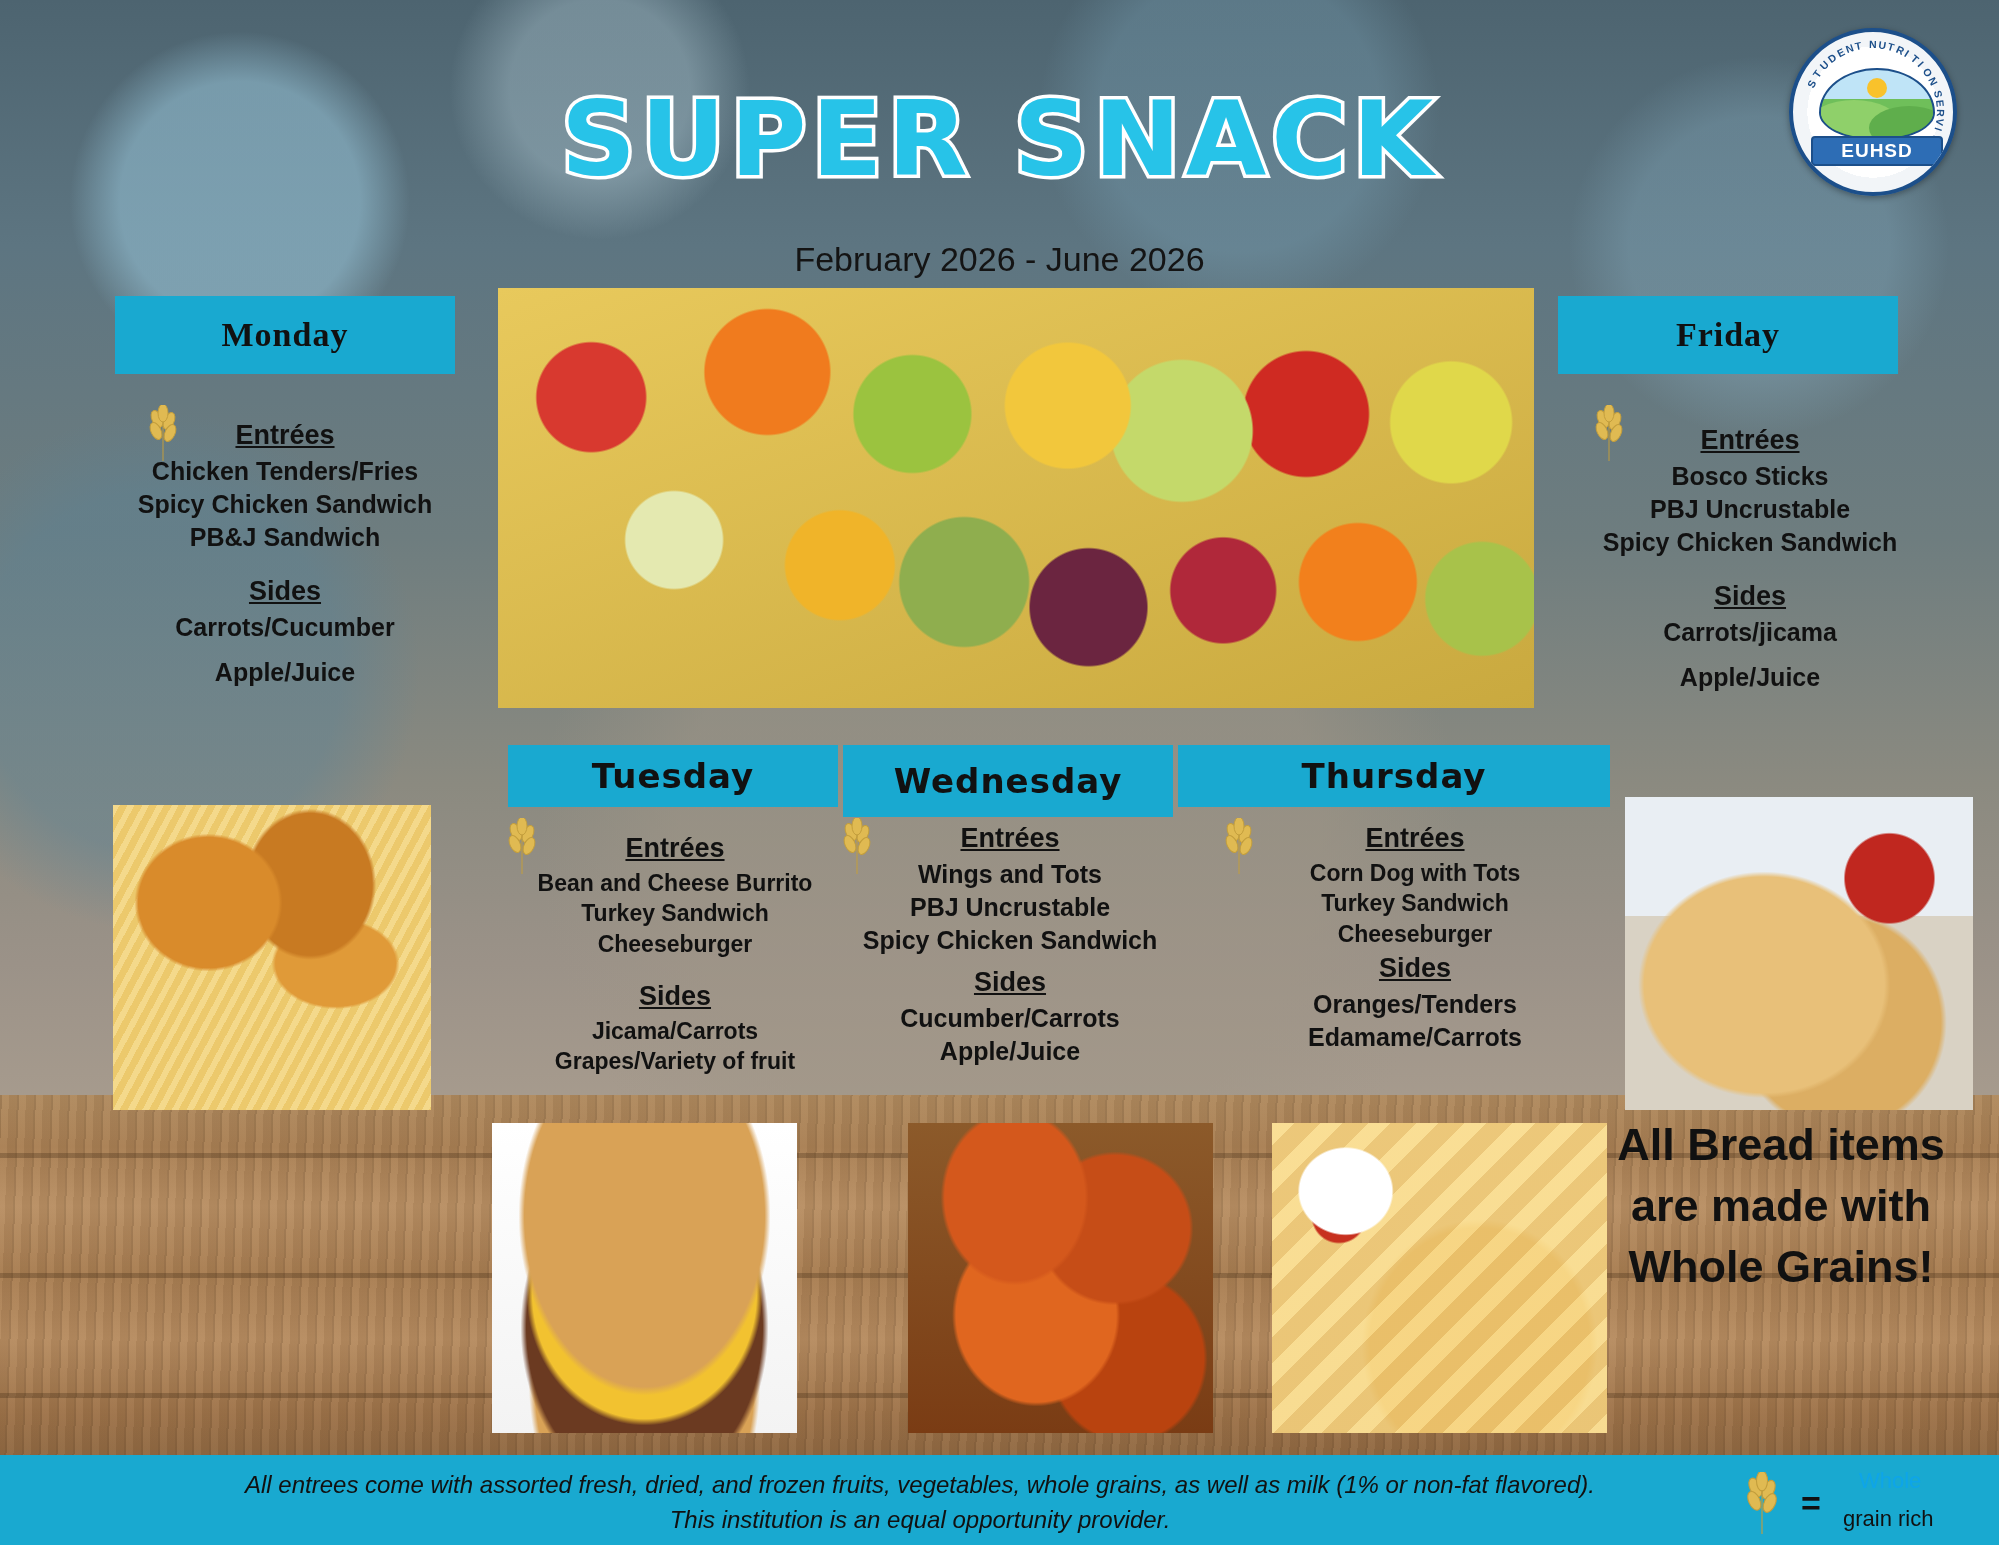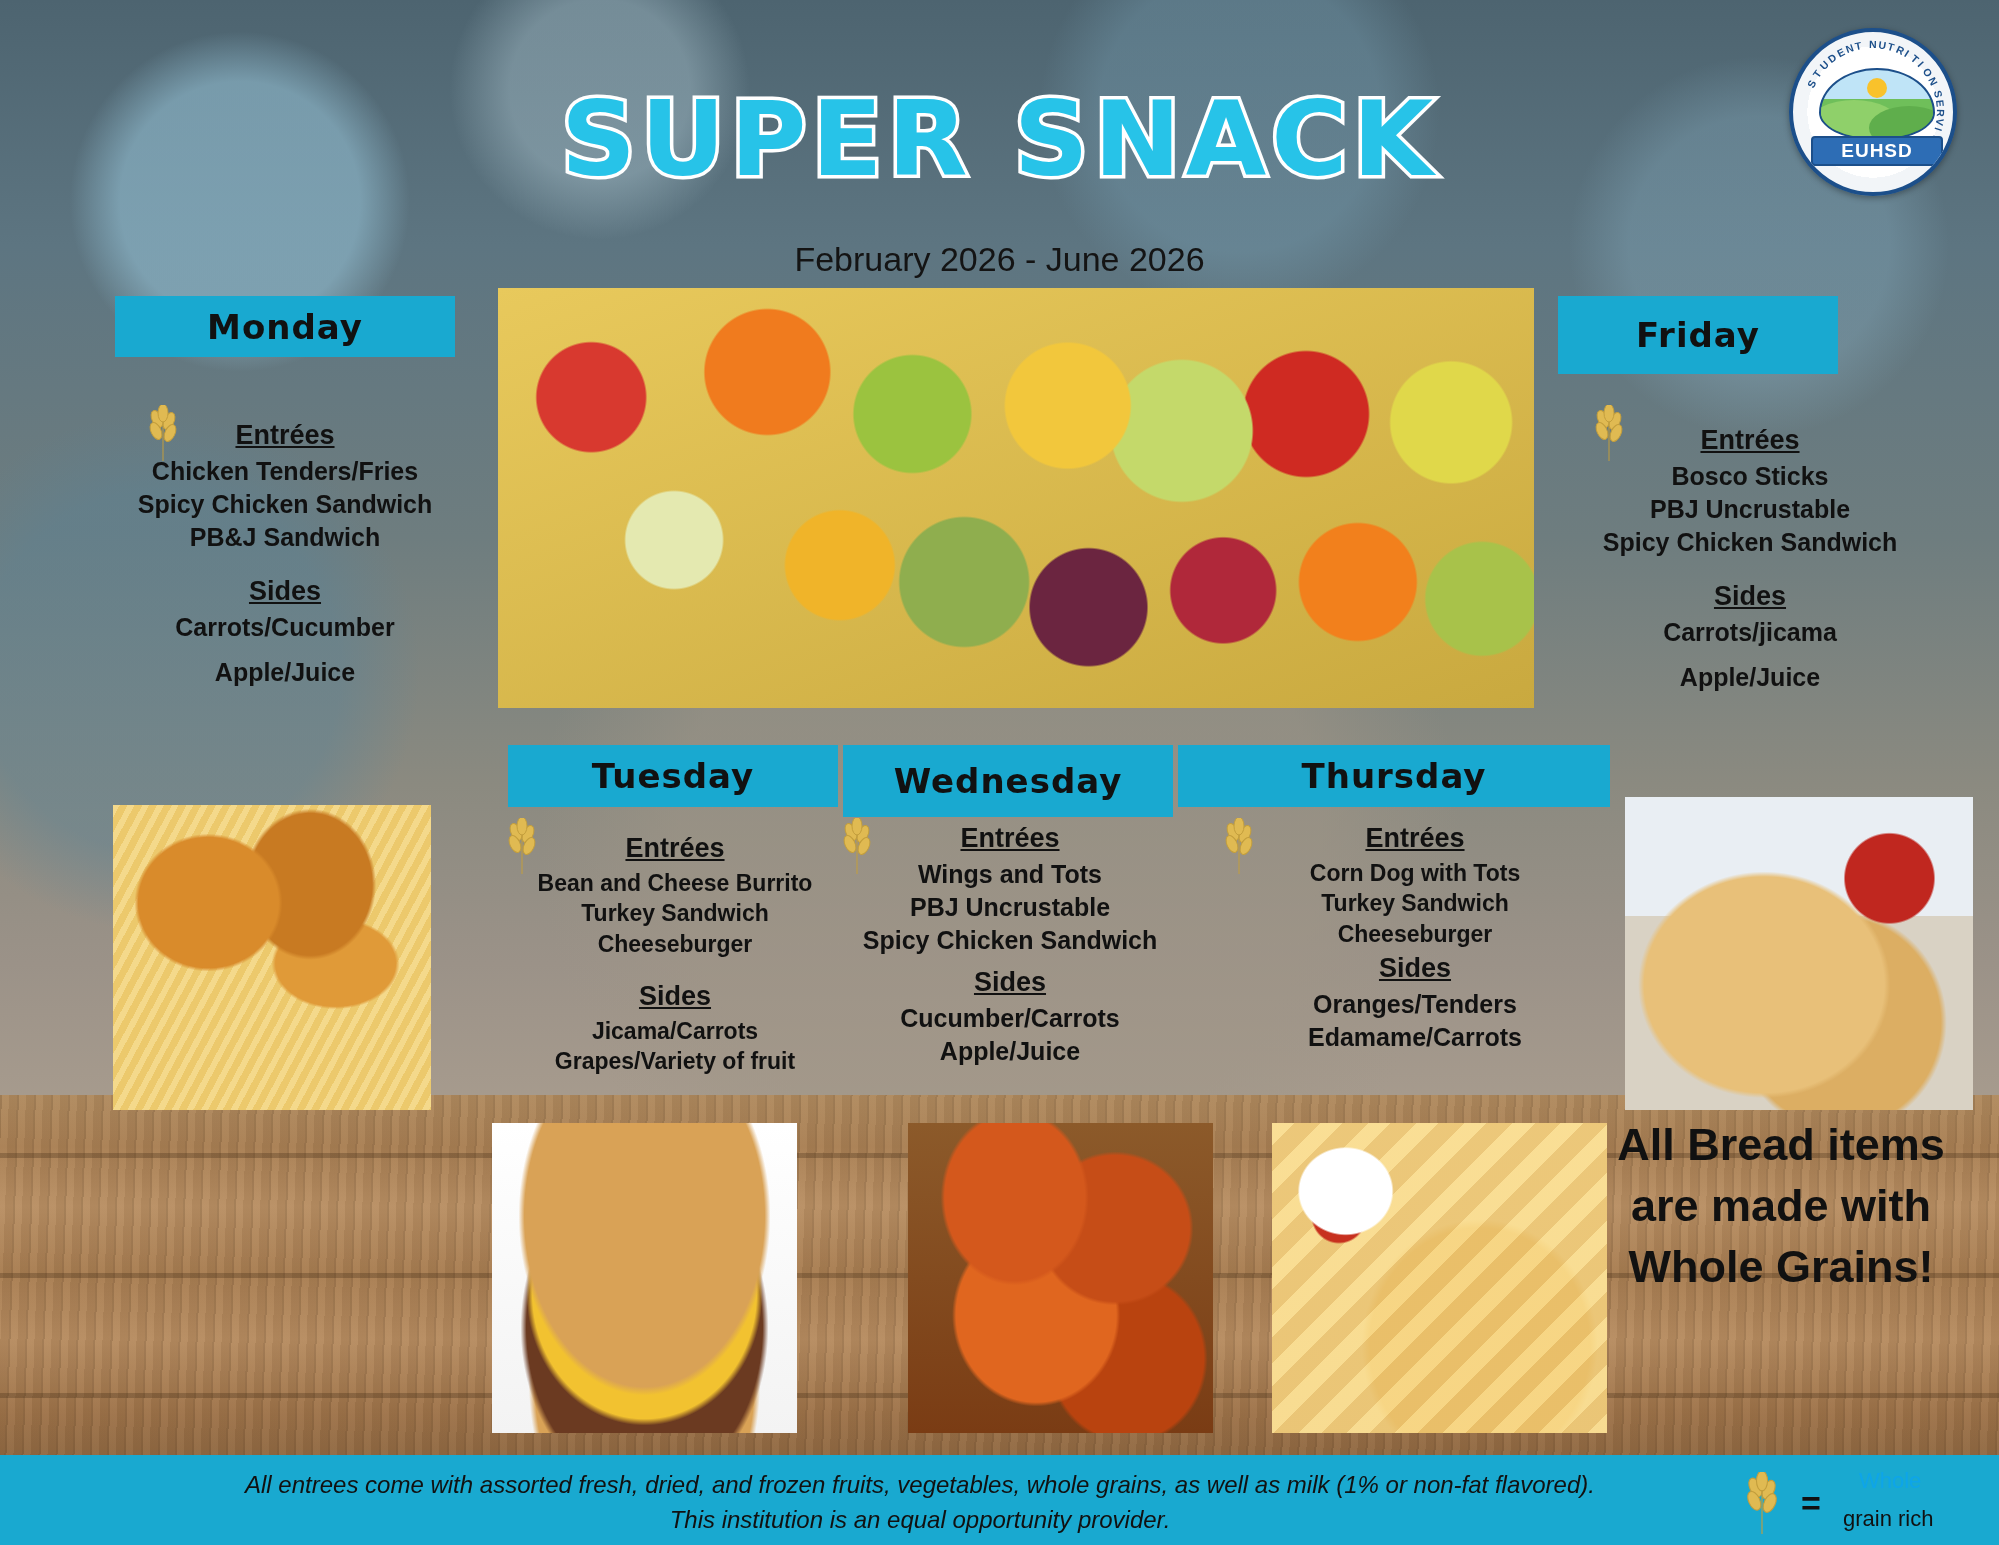--- a/index.html
+++ b/index.html
@@ -235,21 +235,21 @@
   <div class="banner">EUHSD</div>
 </div>
 
 <div class="photo fruit" style="left:498px; top:288px; width:1036px; height:420px;"></div>
 <div class="photo tenders" style="left:113px; top:805px; width:318px; height:305px;"></div>
 <div class="photo bosco" style="left:1625px; top:797px; width:348px; height:313px;"></div>
 <div class="photo burger" style="left:492px; top:1123px; width:305px; height:310px;"></div>
 <div class="photo wings" style="left:908px; top:1123px; width:305px; height:310px;"></div>
 <div class="photo corndog" style="left:1272px; top:1123px; width:335px; height:310px;"></div>
 
-<div class="daybar" style="left:115px; top:296px; width:340px; height:61px;">Monday</div>
+<div class="daybar" style="left:115px; top:296px; width:340px; height:78px;font-family:Liberation Serif, serif;">Monday</div>
 <div class="wheat" style="left:146px; top:405px;">
   <svg viewBox="0 0 34 56">
       <g fill="#e0ba52" stroke="#c39e3c" stroke-width="1">
     <path d="M17 56 C17 40 17 24 17 8"></path>
     <ellipse cx="11" cy="14" rx="5" ry="9" transform="rotate(-25 11 14)"></ellipse>
     <ellipse cx="23" cy="16" rx="5" ry="9" transform="rotate(25 23 16)"></ellipse>
     <ellipse cx="10" cy="26" rx="5" ry="9" transform="rotate(-25 10 26)"></ellipse>
     <ellipse cx="24" cy="28" rx="5" ry="9" transform="rotate(25 24 28)"></ellipse>
     <ellipse cx="17" cy="8" rx="5" ry="9"></ellipse>
   </g>
@@ -260,21 +260,21 @@
   <div class="item">Chicken Tenders/Fries</div>
   <div class="item">Spicy Chicken Sandwich</div>
   <div class="item">PB&amp;J Sandwich</div>
   <div class="gap"></div>
   <div class="hdr">Sides</div>
   <div class="item">Carrots/Cucumber</div>
   <div style="height:12px"></div>
   <div class="item">Apple/Juice</div>
 </div>
 
-<div class="daybar" style="left:1558px; top:296px; width:280px; height:78px;">Friday</div>
+<div class="daybar" style="left:1558px; top:296px; width:340px; height:78px;font-family:Liberation Serif, serif;">Friday</div>
 <div class="wheat" style="left:1592px; top:405px;">
   <svg viewBox="0 0 34 56">
       <g fill="#e0ba52" stroke="#c39e3c" stroke-width="1">
     <path d="M17 56 C17 40 17 24 17 8"></path>
     <ellipse cx="11" cy="14" rx="5" ry="9" transform="rotate(-25 11 14)"></ellipse>
     <ellipse cx="23" cy="16" rx="5" ry="9" transform="rotate(25 23 16)"></ellipse>
     <ellipse cx="10" cy="26" rx="5" ry="9" transform="rotate(-25 10 26)"></ellipse>
     <ellipse cx="24" cy="28" rx="5" ry="9" transform="rotate(25 24 28)"></ellipse>
     <ellipse cx="17" cy="8" rx="5" ry="9"></ellipse>
   </g>

